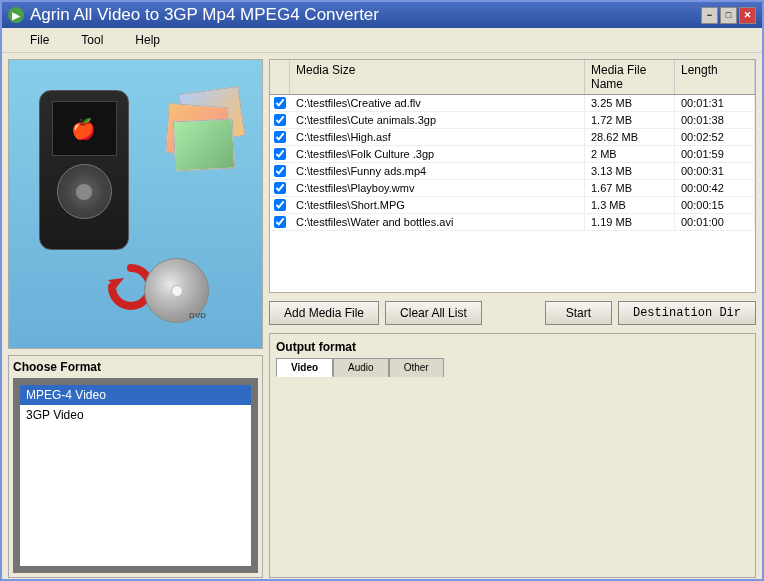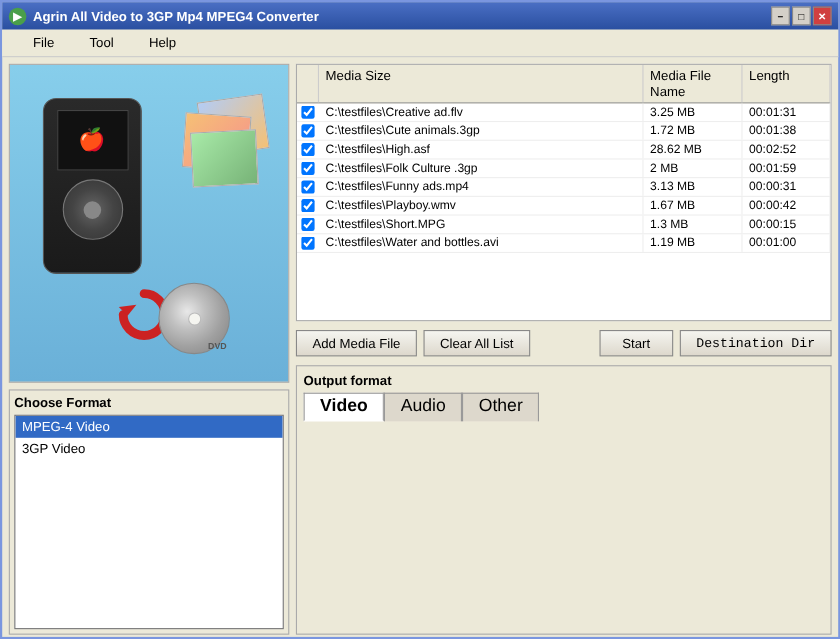--- a/index.html
+++ b/index.html
@@ -39,22 +39,22 @@
       background: #4a9f4a;
       border-radius: 50%;
       display: flex;
       align-items: center;
       justify-content: center;
       color: white;
       font-size: 10px;
       font-weight: bold;
     }
     .title-text {
-      font-size: 12px;
-      font-weight: bold;
+      font-size: 17px;
+      font-weight: normal;
     }
     .title-buttons {
       display: flex;
       gap: 2px;
     }
     .title-btn {
       width: 17px;
       height: 17px;
       background: #d4d0c8;
       border: 1px solid #888;
@@ -199,21 +199,21 @@
       border: 1px solid #aaa;
       padding: 4px;
     }
     .choose-format-title {
       font-weight: bold;
       font-size: 12px;
       margin-bottom: 4px;
     }
     .format-list {
       background: white;
-      border: 1px solid #737373;
+      border: 7px solid #737373;
       height: 195px;
       overflow-y: auto;
     }
     .format-item {
       padding: 3px 6px;
       cursor: pointer;
       font-size: 12px;
     }
     .format-item.selected { background: #316ac5; color: white; }
     .right-panel {
@@ -307,21 +307,21 @@
     .tab-container {
       display: flex;
       gap: 0;
       margin-bottom: 6px;
     }
     .tab {
       padding: 3px 14px;
       background: #ddd8cc;
       border: 1px solid #999;
       cursor: pointer;
-      font-size: 16px;
+      font-size: 10px;
       border-bottom: none;
     }
     .tab.active {
       background: white;
       border-bottom: 1px solid white;
       font-weight: bold;
     }
     .tab-content {
       background: white;
       border: 1px solid #999;

